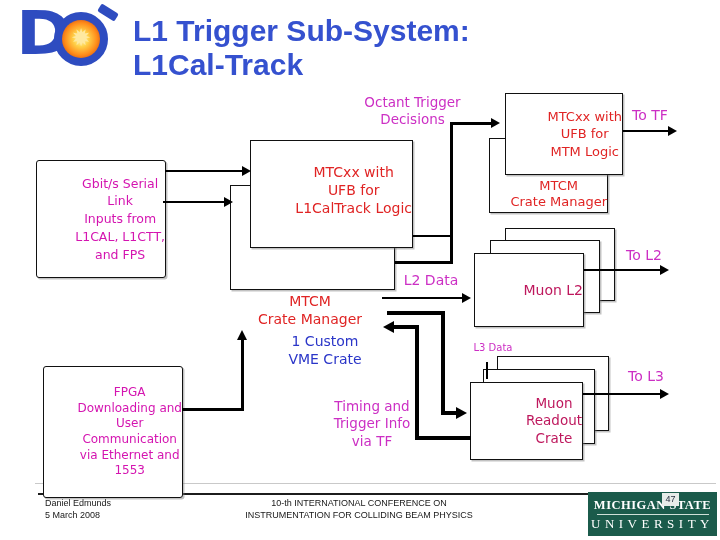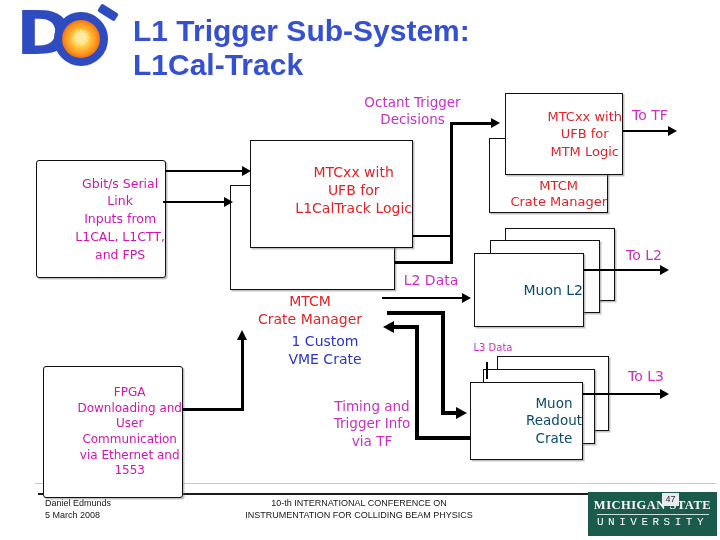--- a/index.html
+++ b/index.html
@@ -20,39 +20,39 @@
   .d0-star span{position:absolute;left:0;right:0;top:4px;text-align:center;font-size:24px;color:#ffe9a0;}
   .title{position:absolute;left:133px;top:14px;font-family:"Liberation Sans",sans-serif;
         font-weight:bold;font-size:30px;line-height:34px;color:#3551cf;white-space:pre-line;}
   
   .box{position:absolute;background:#fff;border:1.4px solid #111;box-sizing:border-box;
        box-shadow:1.5px 1.5px 0 rgba(120,120,120,.45);
        display:flex;align-items:center;justify-content:flex-end;text-align:center;}
   .round{border-radius:3px;border-width:1.6px;}
   .lbl{position:absolute;text-align:center;white-space:pre-line;line-height:1.28;}
   .magenta{color:#cc2fc4;} .pinkmag{color:#d414b0;} .red{color:#e02424;}
-  .blue{color:#0c4a6e;} .dkblue{color:#2a35c8;}
+  .blue{color:#be185d;} .dkblue{color:#2a35c8;}
   .pre{white-space:pre-line;}
   .hline,.vline{position:absolute;background:#000;}
   .ah{position:absolute;width:0;height:0;}
   .ah-r{border-top:5px solid transparent;border-bottom:5px solid transparent;border-left:9px solid #000;}
   .ah-rb{border-top:6px solid transparent;border-bottom:6px solid transparent;border-left:11px solid #000;}
   .ah-l{border-top:6px solid transparent;border-bottom:6px solid transparent;border-right:11px solid #000;}
   .ah-u{border-left:5px solid transparent;border-right:5px solid transparent;border-bottom:10px solid #000;}
   .conn{z-index:5;}
   
   .rule-light{position:absolute;left:35px;top:483px;width:681px;height:1px;background:#c9c9c9;}
   .rule-dark{position:absolute;left:38px;top:493px;width:562px;height:2px;background:#1c1c1c;}
   .foot-txt{position:absolute;font-family:"Liberation Sans",sans-serif;font-size:9px;
         line-height:11.5px;color:#181818;white-space:pre-line;}
   .msu{position:absolute;left:588px;top:492px;width:129px;height:44px;background:#1b5b4b;
        color:#fff;text-align:center;font-family:"Liberation Serif",serif;z-index:6;}
   .msu-l1{margin-top:6px;font-size:12.5px;font-weight:bold;letter-spacing:.5px;}
   .msu-div{width:112px;height:1px;background:#cfe0d8;margin:1px auto 1px auto;}
-  .msu-l2{font-size:11px;letter-spacing:4.5px;font-family:Liberation Mono, monospace;}
+  .msu-l2{font-size:13px;letter-spacing:4.5px;}
   .slide-num{position:absolute;left:662px;top:493px;min-width:15px;height:13px;background:#e7ece8;
        color:#27303f;font-family:"Liberation Sans",sans-serif;font-size:9px;line-height:13px;
        text-align:center;z-index:7;padding:0 1px;}
 </style>
 </head>
 <body>
 
 <div class="slide">
 
   <div class="d0-logo">

